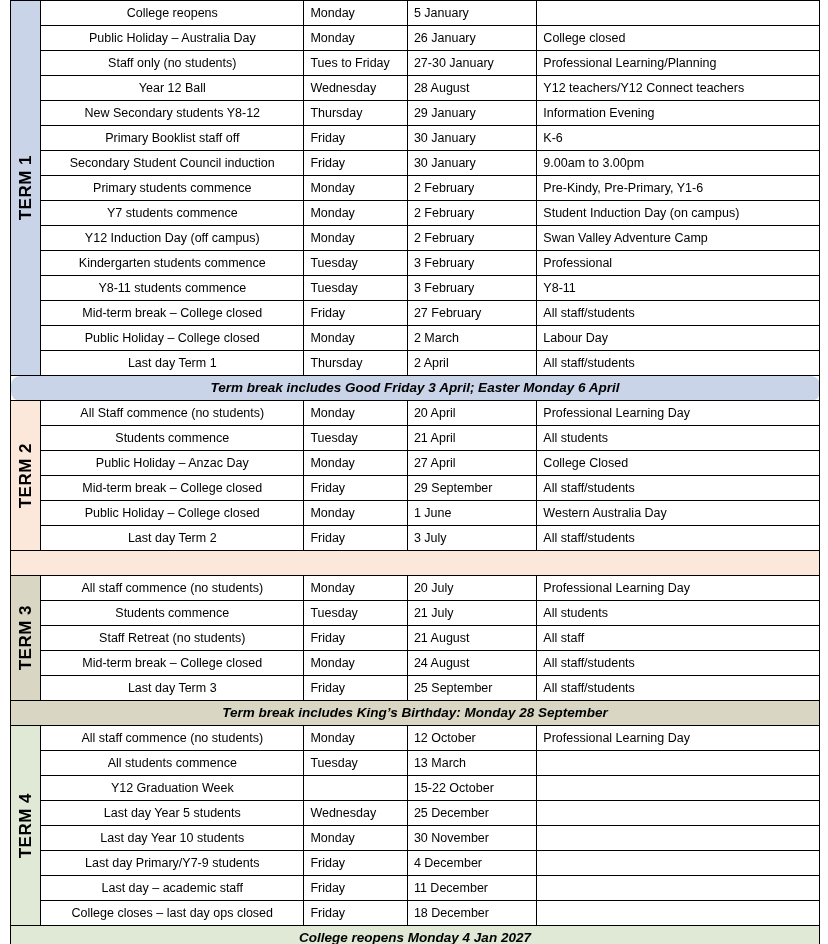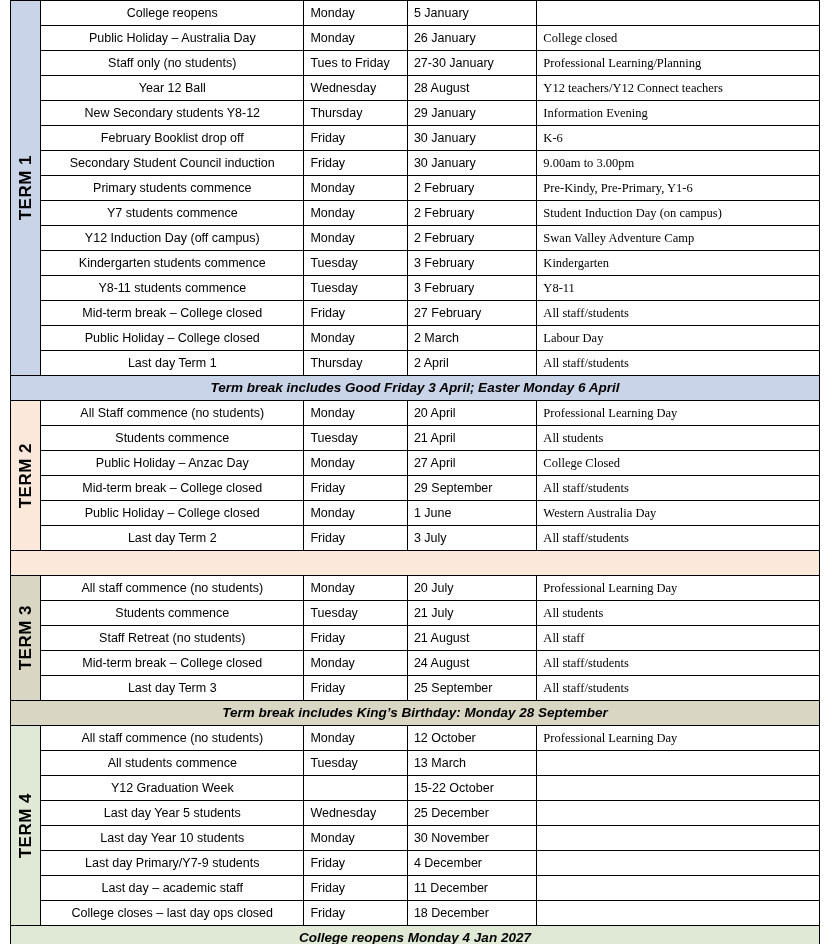--- a/index.html
+++ b/index.html
@@ -41,40 +41,40 @@
   td.term-label .rot {
     display: block;
     writing-mode: vertical-rl;
     transform: rotate(180deg);
     white-space: nowrap;
     margin: 0 auto;
   }
   td.c-event { width: 244px; text-align: center; }
   td.c-day   { width: 96px; }
   td.c-date  { width: 120px; }
-  td.c-note  { width: 262px; font-family: Liberation Serif, serif; }
+  td.c-note  { width: 262px; }
 
   tr.note-row td {
     text-align: center;
     font-style: italic;
     font-weight: bold;
     font-size: 13.5px;
     padding: 4px 0;
     height: 20px;
   }
   tr.spacer-row td {
     height: 14px;
     border-left: 1px solid #000;
     border-right: 1px solid #000;
     border-top: 1px solid #000;
     border-bottom: 1px solid #000;
   }
 
   
-  .t1-band { background: #c9d4e8 !important; }
+  .t1-band { background: #c9d4e8 !important; border-radius: 9px; }
   .t3-band { background: #d9d7c3 !important; }
   .t4-band { background: #dfe9d5 !important; }
 
   .t1-label { background: #c9d4e8 !important; }
   .t2-label { background: #fbe8da !important; }
   .t3-label { background: #d9d7c3 !important; }
   .t4-label { background: #dfe9d5 !important; }
   .t2-spacer { background: #fbe8da !important; }
 </style>
 </head>
@@ -116,21 +116,21 @@
         <td class="c-date">28 August</td>
         <td class="c-note">Y12 teachers/Y12 Connect teachers</td>
       </tr>
       <tr>
         <td class="c-event">New Secondary students Y8-12</td>
         <td class="c-day">Thursday</td>
         <td class="c-date">29 January</td>
         <td class="c-note">Information Evening</td>
       </tr>
       <tr>
-        <td class="c-event">February Booklist drop off</td>
+        <td class="c-event">Primary Booklist staff off</td>
         <td class="c-day">Friday</td>
         <td class="c-date">30 January</td>
         <td class="c-note">K-6</td>
       </tr>
       <tr>
         <td class="c-event">Secondary Student Council induction</td>
         <td class="c-day">Friday</td>
         <td class="c-date">30 January</td>
         <td class="c-note">9.00am to 3.00pm</td>
       </tr>
@@ -149,21 +149,21 @@
       <tr>
         <td class="c-event">Y12 Induction Day (off campus)</td>
         <td class="c-day">Monday</td>
         <td class="c-date">2 February</td>
         <td class="c-note">Swan Valley Adventure Camp</td>
       </tr>
       <tr>
         <td class="c-event">Kindergarten students commence</td>
         <td class="c-day">Tuesday</td>
         <td class="c-date">3 February</td>
-        <td class="c-note">Kindergarten</td>
+        <td class="c-note">Professional</td>
       </tr>
       <tr>
         <td class="c-event">Y8-11 students commence</td>
         <td class="c-day">Tuesday</td>
         <td class="c-date">3 February</td>
         <td class="c-note">Y8-11</td>
       </tr>
       <tr>
         <td class="c-event">Mid-term break – College closed</td>
         <td class="c-day">Friday</td>

